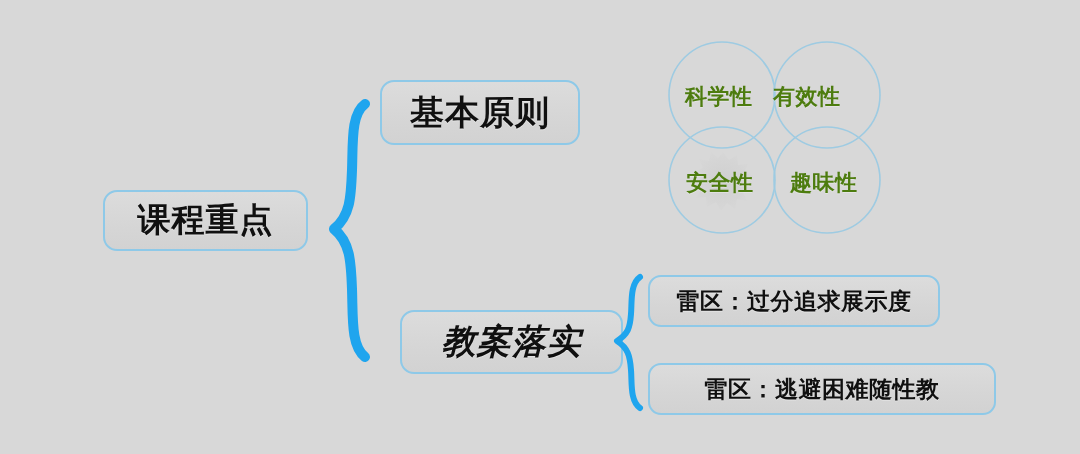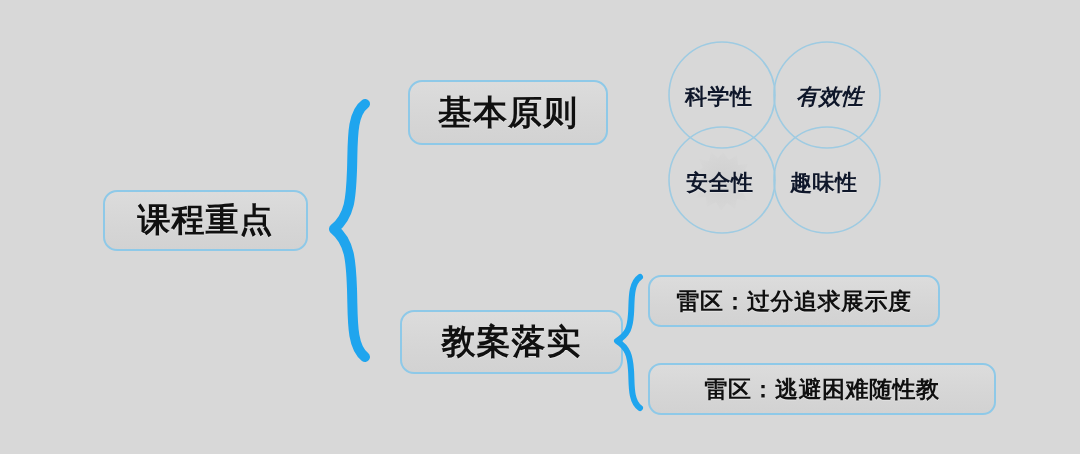--- a/index.html
+++ b/index.html
@@ -45,22 +45,22 @@
     font-size: 34px;
     border-radius: 14px;
   }
   .node.level3 {
     font-size: 23px;
     border-radius: 13px;
     letter-spacing: 0.5px;
   }
 
   #node-root      { left: 103px; top: 190px; width: 205px; height: 61px; }
-  #node-principle { left: 408px; top: 80px;  width: 200px; height: 65px; }
-  #node-plan      { left: 400px; top: 310px; width: 223px; height: 64px; }
+  #node-principle { left: 380px; top: 80px;  width: 200px; height: 65px; }
+  #node-plan      { left: 400px; top: 310px; width: 223px; height: 64px; font-style: italic; }
   #node-zone-1    { left: 648px; top: 275px; width: 292px; height: 52px; }
   #node-zone-2    { left: 648px; top: 363px; width: 348px; height: 52px; }
 
   
   .brace {
     position: absolute;
     pointer-events: none;
   }
   #brace-main  { left: 318px; top: 98px;  width: 70px; height: 265px; }
   #brace-sub   { left: 606px; top: 272px; width: 52px; height: 140px; }
@@ -70,27 +70,27 @@
     position: absolute;
     left: 655px;
     top: 25px;
     width: 250px;
     height: 220px;
   }
   .venn-label {
     position: absolute;
     font-size: 22px;
     font-weight: bold;
-    color: #0f172a;
+    color: #4d7c0f;
     white-space: nowrap;
     letter-spacing: 0.5px;
     text-shadow: 0 1px 0 rgba(255,255,255,0.3);
   }
   #venn-label-0 { left: 30px;  top: 57px; }
-  #venn-label-1 { left: 141px; top: 57px; font-style: italic; }
+  #venn-label-1 { left: 118px; top: 57px; }
   #venn-label-2 { left: 31px;  top: 143px; }
   #venn-label-3 { left: 135px; top: 143px; }
 </style>
 </head>
 <body>
 
 <div id="canvas">
 
   <div class="node level1" id="node-root">
     <span>课程重点</span>

